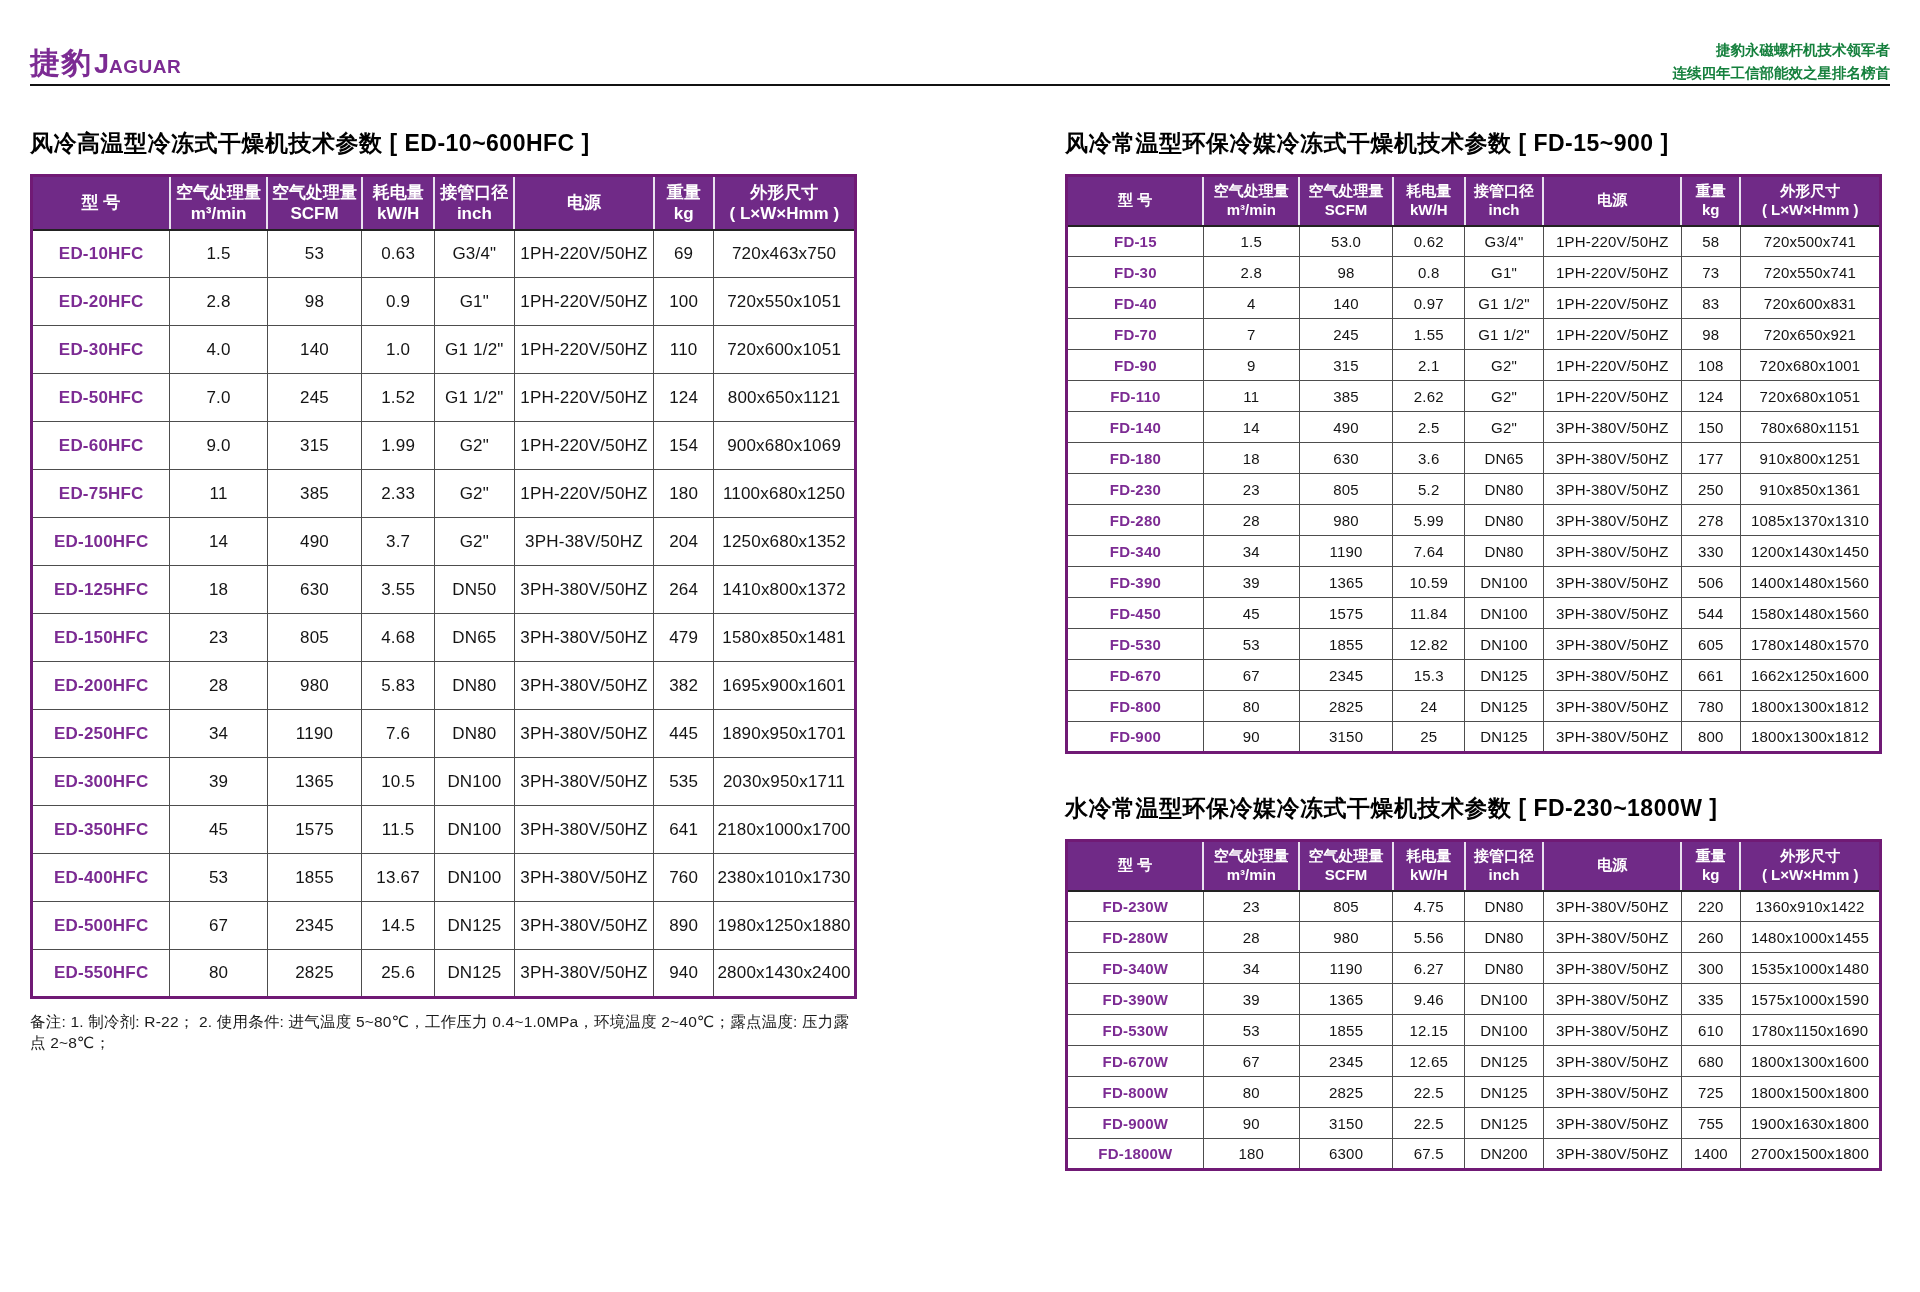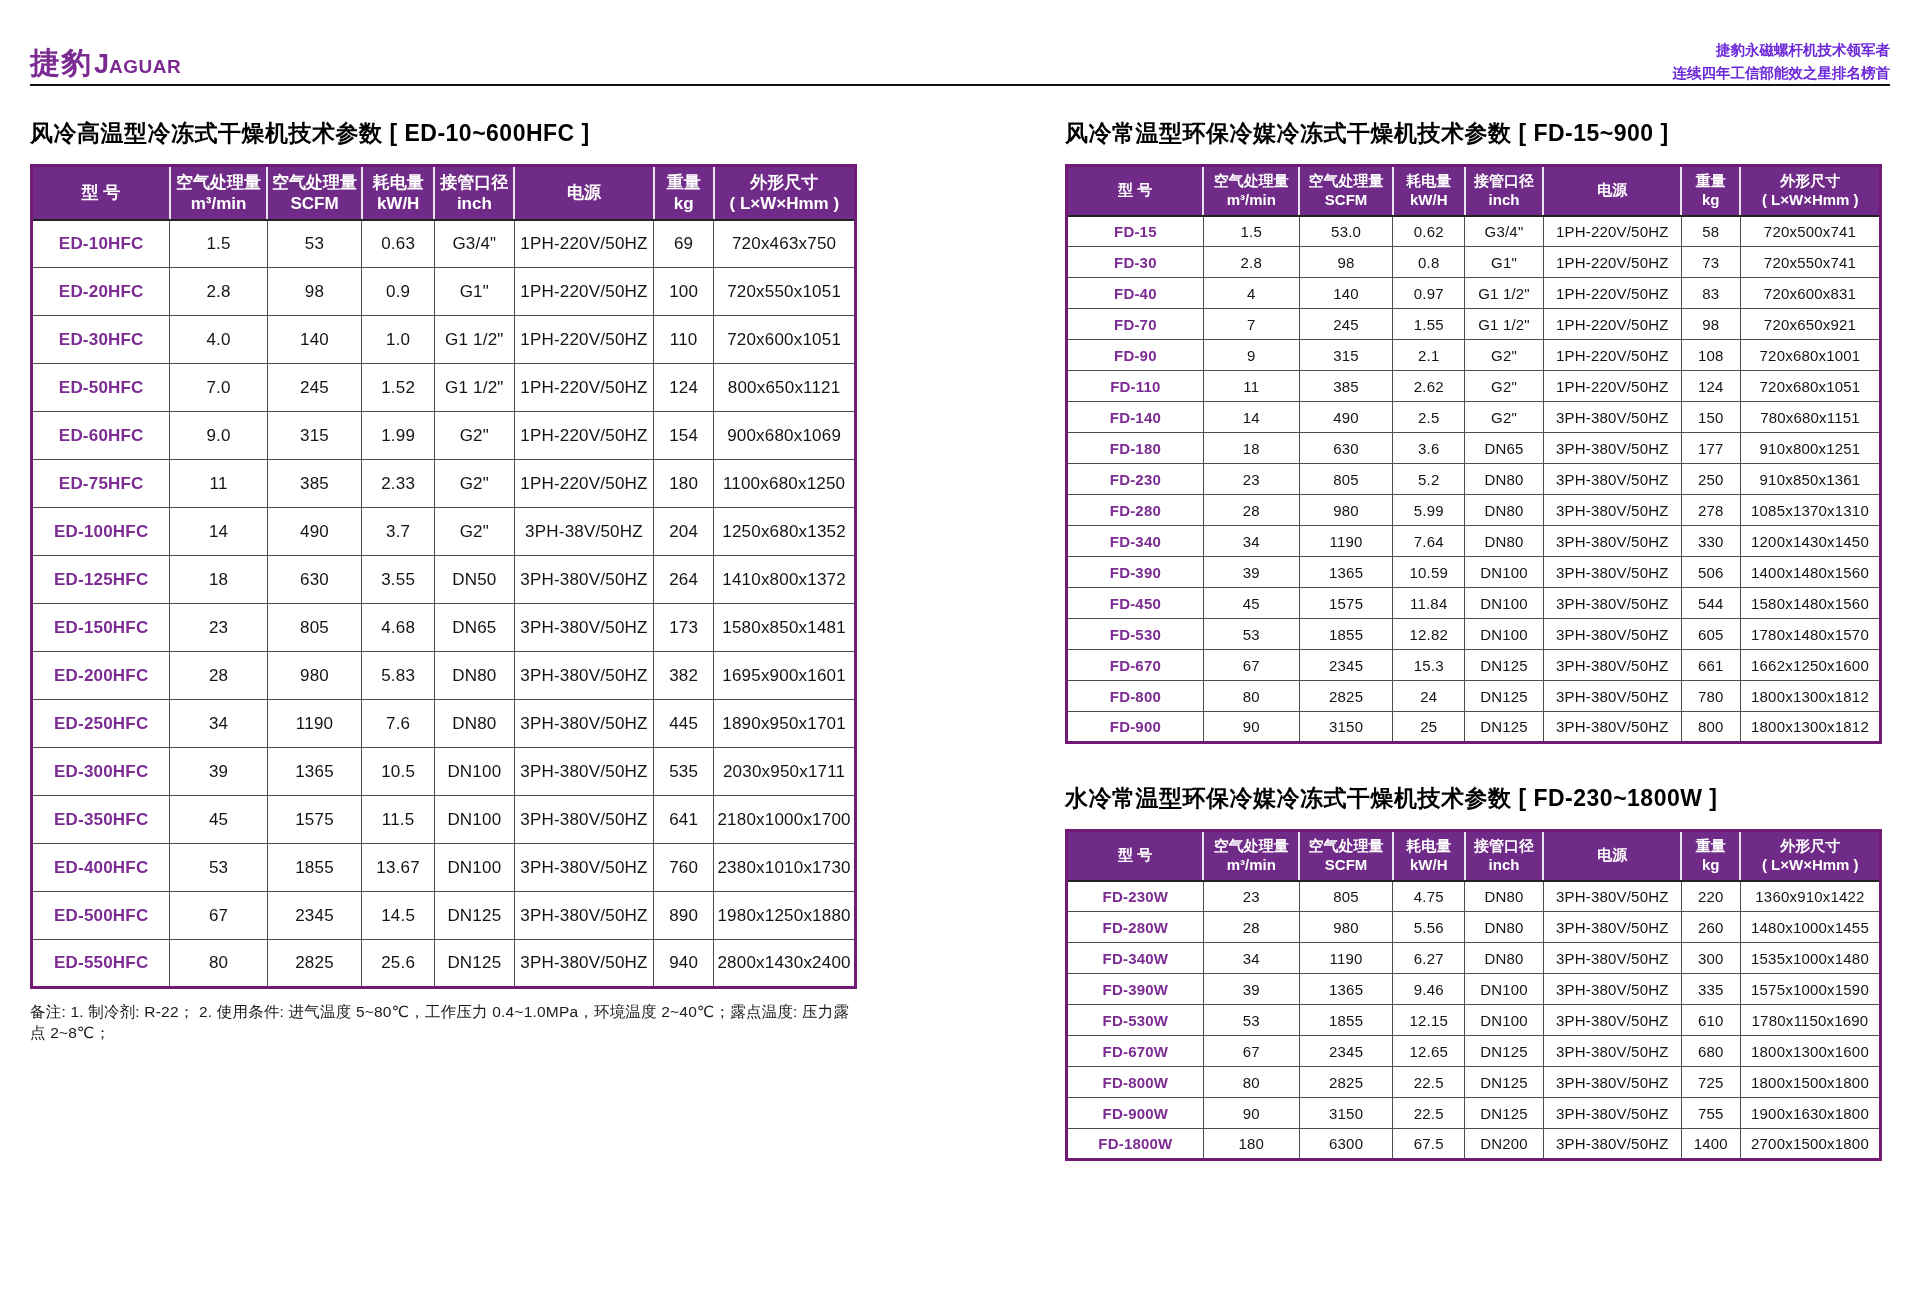--- a/index.html
+++ b/index.html
@@ -14,24 +14,24 @@
   
   .topbar {
     position:absolute; left:30px; right:30px; top:28px; height:58px;
     display:flex; justify-content:space-between; align-items:flex-end;
     border-bottom:2px solid #111; 
   }
   .logo { display:flex; align-items:baseline; color:var(--model,#7C2B93); font-weight:bold; }
   .logo-cn { font-size:30px; letter-spacing:1px; }
   .logo-j  { font-size:27px; margin-left:2px; }
   .logo-rest { font-size:19px; letter-spacing:0.5px; }
-  .tagline { text-align:right; font-size:14.5px; font-weight:bold; color:#6d28d9; line-height:1.55; }
+  .tagline { text-align:right; font-size:14.5px; font-weight:bold; color:#15803d; line-height:1.55; }
 
   
-  .col { position:absolute; top:118px; }
+  .col { position:absolute; top:128px; }
   .col-left  { left:30px;  width:827px; }
   .col-right { left:1065px; width:817px; }
   .tbl-title { font-size:23px; font-weight:bold; color:#000; margin-bottom:15px; letter-spacing:0.5px; }
   .title2 { margin-top:39px; }
 
   
   table.spec-table { width:100%; border-collapse:collapse; table-layout:fixed; }
   table.spec-table { border:3px solid #701a75; }
   .spec-table th {
     background:var(--purple,#702A87); color:#fff; font-weight:bold;
@@ -203,21 +203,21 @@
               <td>264</td>
               <td>1410x800x1372</td>
             </tr>
             <tr>
               <td class="model">ED-150HFC</td>
               <td>23</td>
               <td>805</td>
               <td>4.68</td>
               <td>DN65</td>
               <td>3PH-380V/50HZ</td>
-              <td>173</td>
+              <td>479</td>
               <td>1580x850x1481</td>
             </tr>
             <tr>
               <td class="model">ED-200HFC</td>
               <td>28</td>
               <td>980</td>
               <td>5.83</td>
               <td>DN80</td>
               <td>3PH-380V/50HZ</td>
               <td>382</td>

